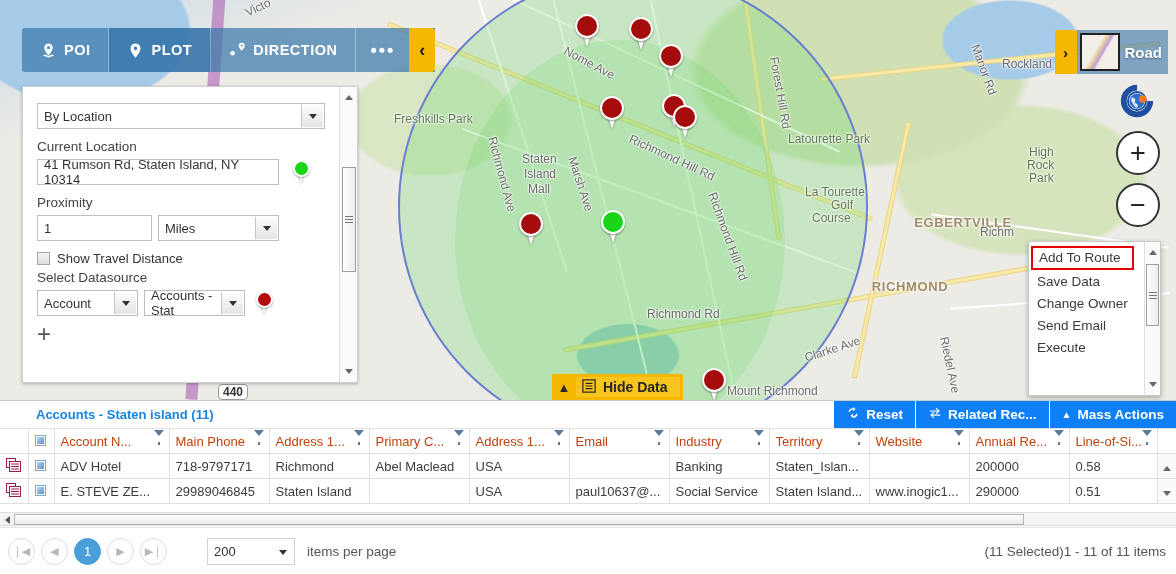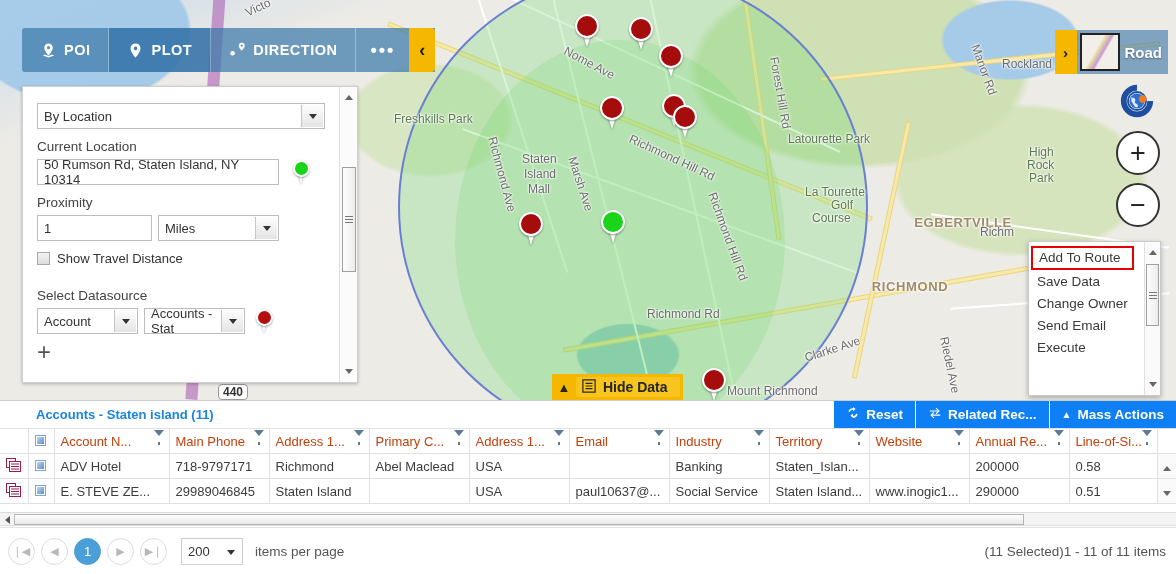--- a/index.html
+++ b/index.html
@@ -152,21 +152,21 @@
       background:#f4f4f4; border-top:1px solid #ddd; border-bottom:1px solid #ddd; }
   #hscroll .hthumb { position:absolute; left:14px; top:1px; height:11px; width:1010px;
       background:linear-gradient(#fdfdfd,#eaeaea); border:1px solid #b5b5b5; }
   #hscroll .hleft { position:absolute; left:1px; top:1px; width:12px; height:11px; display:flex; align-items:center; justify-content:center; }
   .tri-l { width:0;height:0;border-top:4px solid transparent;border-bottom:4px solid transparent;border-right:5px solid #555; }
   #pager { position:absolute; left:0; bottom:0; width:1176px; height:47px; background:#fff;
       border-top:1px solid #e3e3e3; display:flex; align-items:center; padding-left:8px; }
   .pg-btn { width:27px; height:27px; border-radius:50%; border:1px solid #dcdcdc; background:#fff;
       display:flex; align-items:center; justify-content:center; margin-right:6px; color:#b8b8b8; font-size:11px; cursor:pointer; }
   .pg-btn.cur { background:#4a9fd8; border-color:#4a9fd8; color:#fff; font-size:13px; }
-  .pg-sel { width:62px; height:27px; margin-left:8px; border:1px solid #cfcfcf; background:#fff;
+  .pg-sel { width:88px; height:27px; margin-left:34px; border:1px solid #cfcfcf; background:#fff;
       display:flex; align-items:center; padding:0 6px; font-size:13px; position:relative; }
   .pg-sel .c2 { position:absolute; right:7px; top:11px; }
   .pg-ipp { margin-left:12px; color:#555; font-size:13.5px; }
   .pg-info { margin-left:auto; margin-right:10px; color:#555; font-size:13.5px; }
 </style>
 </head>
 <body>
 
 <div id="map-area">
   <div class="map-bg"></div>
@@ -293,21 +293,21 @@
       <div class="fld sel" style="margin-top:4px;">
         <span>By Location</span>
         <span class="arrow">
             <i class="caret"></i>
           </span>
       </div>
 
       <div class="lp-label">Current Location</div>
       <div class="row">
         <div class="fld" style="width:242px;">
-          <span>50 Rumson Rd, Staten Island, NY 10314</span>
+          <span>41 Rumson Rd, Staten Island, NY 10314</span>
         </div>
         <div class="mini-pin" style="margin-left:14px;">
           <span class="t"></span>
             <span class="h" id="cl-pin" style="background: rgb(25, 212, 25);"></span>
         </div>
       </div>
 
       <div class="lp-label">Proximity</div>
 
       <div class="row">
@@ -320,21 +320,21 @@
               <i class="caret"></i>
             </span>
         </div>
       </div>
 
       <div class="row" style="margin-top:10px;">
         <span class="chk"></span>
         <span>Show Travel Distance</span>
       </div>
 
-      <div class="lp-label" style="margin-top:22px;">Select Datasource</div>
+      <div class="lp-label" style="margin-top:4px;">Select Datasource</div>
       <div class="row">
         <div class="fld sel" style="width:101px;">
           <span>Account</span>
           <span class="arrow">
               <i class="caret"></i>
             </span>
         </div>
         <div class="fld sel" style="width:101px;margin-left:6px;">
           <span>Accounts - Stat</span>
           <span class="arrow">

